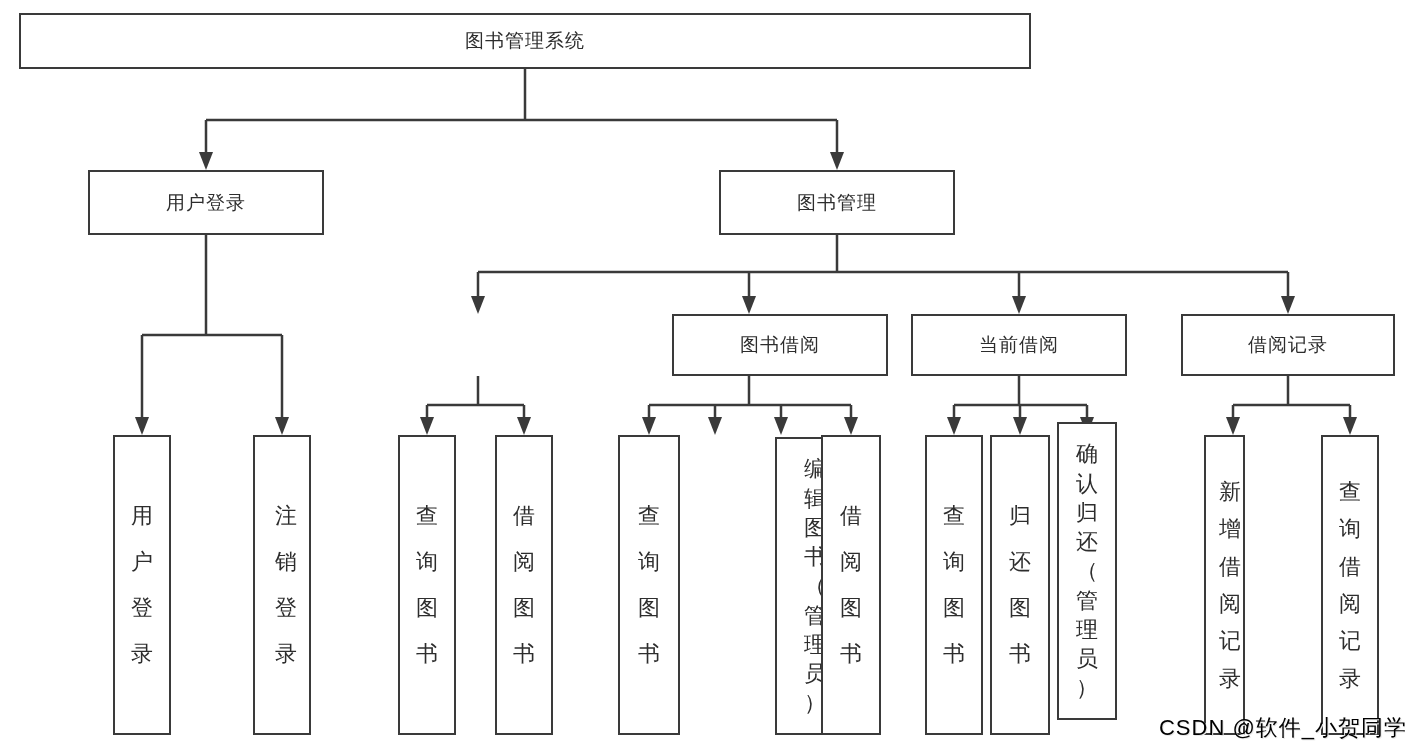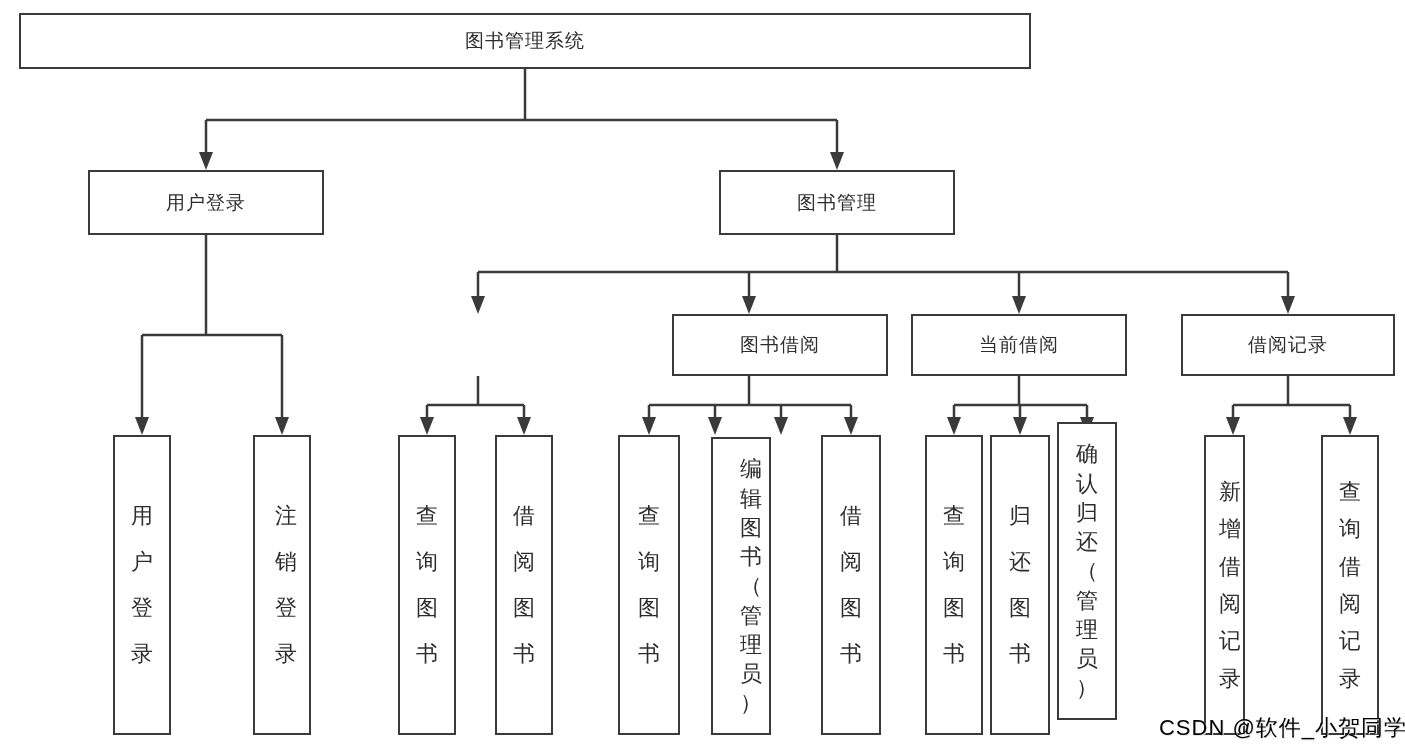--- a/index.html
+++ b/index.html
@@ -123,21 +123,21 @@
   <div class="node v-node" style="left:390px; top:435px; width:58px; height:300px;">
     <span class="vtxt lh-4">查询图书</span>
   </div>
   <div class="node v-node" style="left:487px; top:435px; width:58px; height:300px;">
     <span class="vtxt lh-4">借阅图书</span>
   </div>
 
   <div class="node v-node" style="left:610px; top:435px; width:62px; height:300px;">
     <span class="vtxt lh-4">查询图书</span>
   </div>
-  <div class="node v-node" style="left:703px; top:437px; width:60px; height:298px;padding-left:27px;">
+  <div class="node v-node" style="left:767px; top:437px; width:60px; height:298px;padding-left:27px;">
     <span class="vtxt lh-9">编辑图书（管理员）</span>
   </div>
   <div class="node v-node" style="left:813px; top:435px; width:60px; height:300px;">
     <span class="vtxt lh-4">借阅图书</span>
   </div>
 
   <div class="node v-node" style="left:917px; top:435px; width:58px; height:300px;">
     <span class="vtxt lh-4">查询图书</span>
   </div>
   <div class="node v-node" style="left:982px; top:435px; width:60px; height:300px;">

